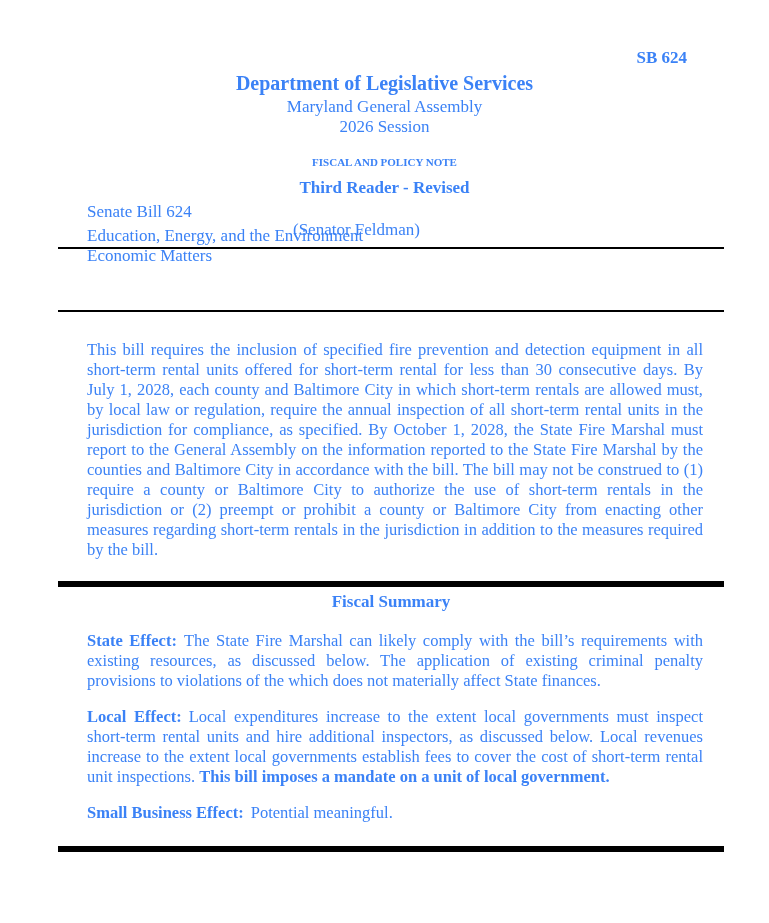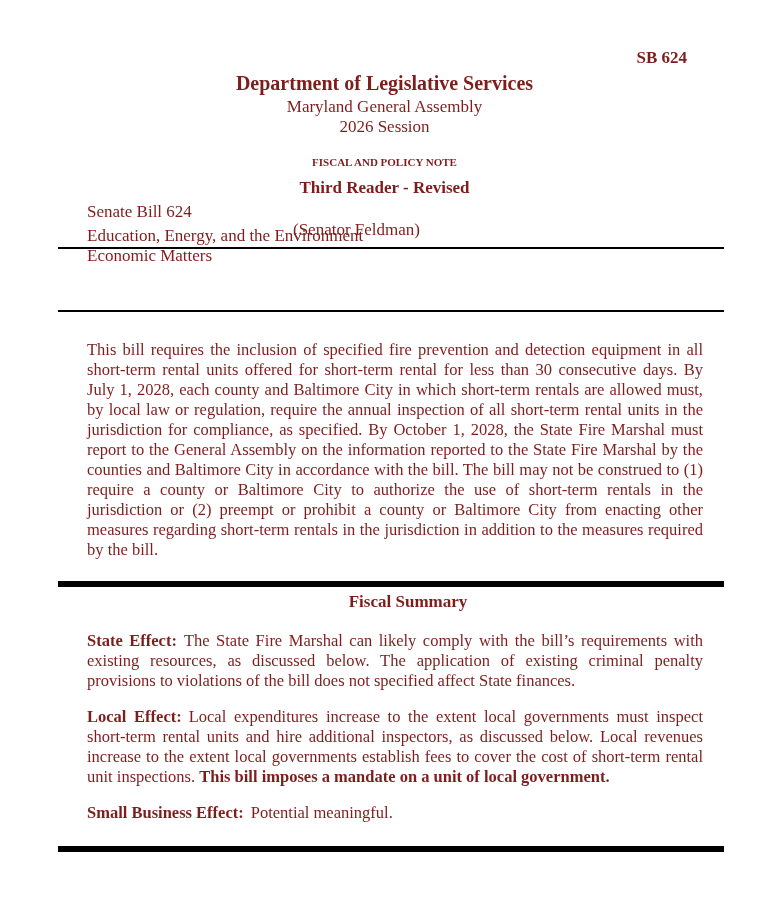--- a/index.html
+++ b/index.html
@@ -6,21 +6,21 @@
     margin: 0;
     padding: 0;
     background: #ffffff;
   }
   .page {
     position: relative;
     width: 769px;
     height: 890px;
     background: #ffffff;
     font-family: "Liberation Serif", "DejaVu Serif", serif;
-    color: #7f1d1d;
+    color: #3b82f6;
     overflow: hidden;
   }
   .abs { position: absolute; }
 
   .bill-code {
     top: 48px;
     right: 82px;
     font-size: 17px;
     font-weight: bold;
   }
@@ -88,21 +88,21 @@
     left: 58px;
     width: 666px;
     height: 6px;
     background: #000000;
   }
   .bar-1 { top: 581px; }
   .bar-2 { top: 846px; }
 
   .fiscal-heading {
     top: 591px;
-    left: 75px;
+    left: 58px;
     width: 666px;
     text-align: center;
     font-size: 17px;
     font-weight: bold;
     line-height: 22px;
   }
 
   .state-par { top: 631px; }
   .local-par { top: 707px; }
   .small-par { top: 803px; }
@@ -147,21 +147,21 @@
 
   <div class="abs rule rule-2"></div>
 
   <p class="abs body-par summary-par">This bill requires the inclusion of specified fire prevention and detection equipment in all short-term rental units offered for short-term rental for less than 30 consecutive days. By July 1, 2028, each county and Baltimore City in which short-term rentals are allowed must, by local law or regulation, require the annual inspection of all short-term rental units in the jurisdiction for compliance, as specified. By October 1, 2028, the State Fire Marshal must report to the General Assembly on the information reported to the State Fire Marshal by the counties and Baltimore City in accordance with the bill. The bill may not be construed to (1) require a county or Baltimore City to authorize the use of short-term rentals in the jurisdiction or (2) preempt or prohibit a county or Baltimore City from enacting other measures regarding short-term rentals in the jurisdiction in addition to the measures required by the bill.</p>
 
   <div class="abs thick-bar bar-1"></div>
 
   <div class="abs fiscal-heading">Fiscal Summary</div>
 
   <p class="abs body-par state-par">
-    <span class="effect-label">State Effect:</span><span>The State Fire Marshal can likely comply with the bill’s requirements with existing resources, as discussed below. The application of existing criminal penalty provisions to violations of the bill does not specified affect State finances.</span>
+    <span class="effect-label">State Effect:</span><span>The State Fire Marshal can likely comply with the bill’s requirements with existing resources, as discussed below. The application of existing criminal penalty provisions to violations of the which does not materially affect State finances.</span>
   </p>
 
   <p class="abs body-par small-par">
     <span class="effect-label">Small Business Effect:</span><span>Potential meaningful.</span>
   </p>
 
   <p class="abs body-par local-par">
     <span class="effect-label">Local Effect:</span><span>Local expenditures increase to the extent local governments must inspect short-term rental units and hire additional inspectors, as discussed below. Local revenues increase to the extent local governments establish fees to cover the cost of short-term rental unit inspections.</span>
     <span class="mandate-bold">This bill imposes a mandate on a unit of local government.</span>
   </p>

